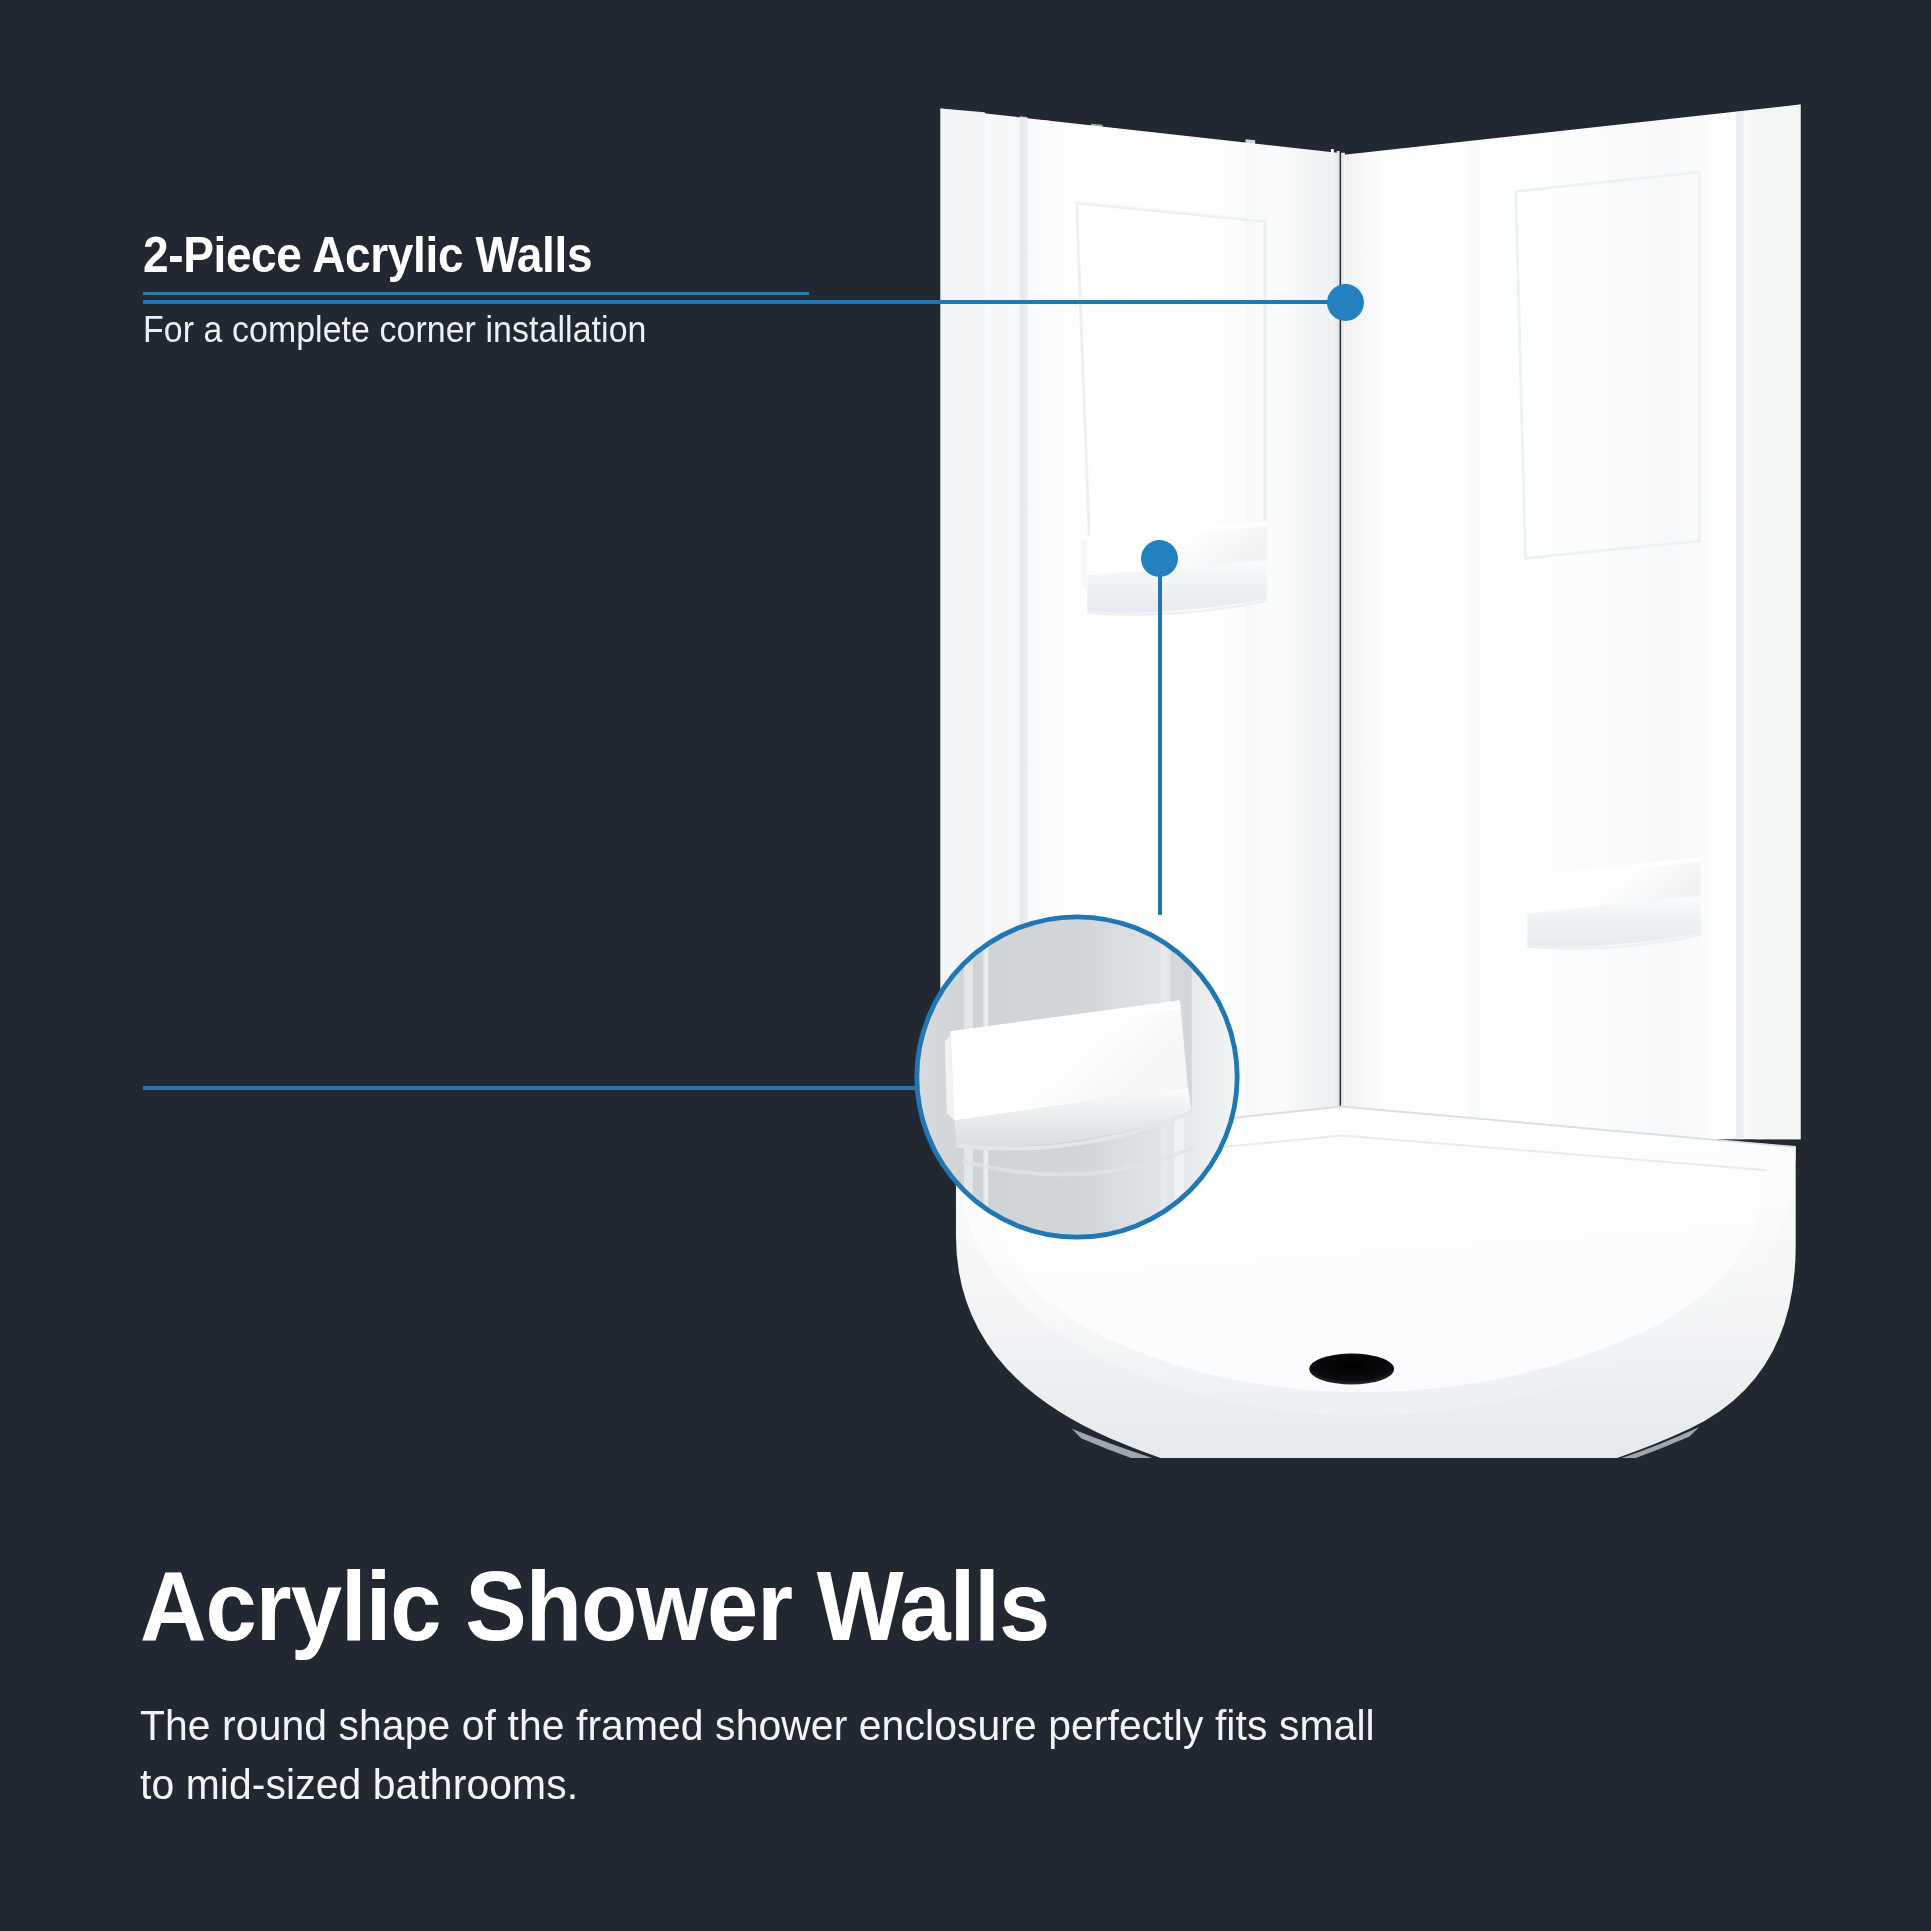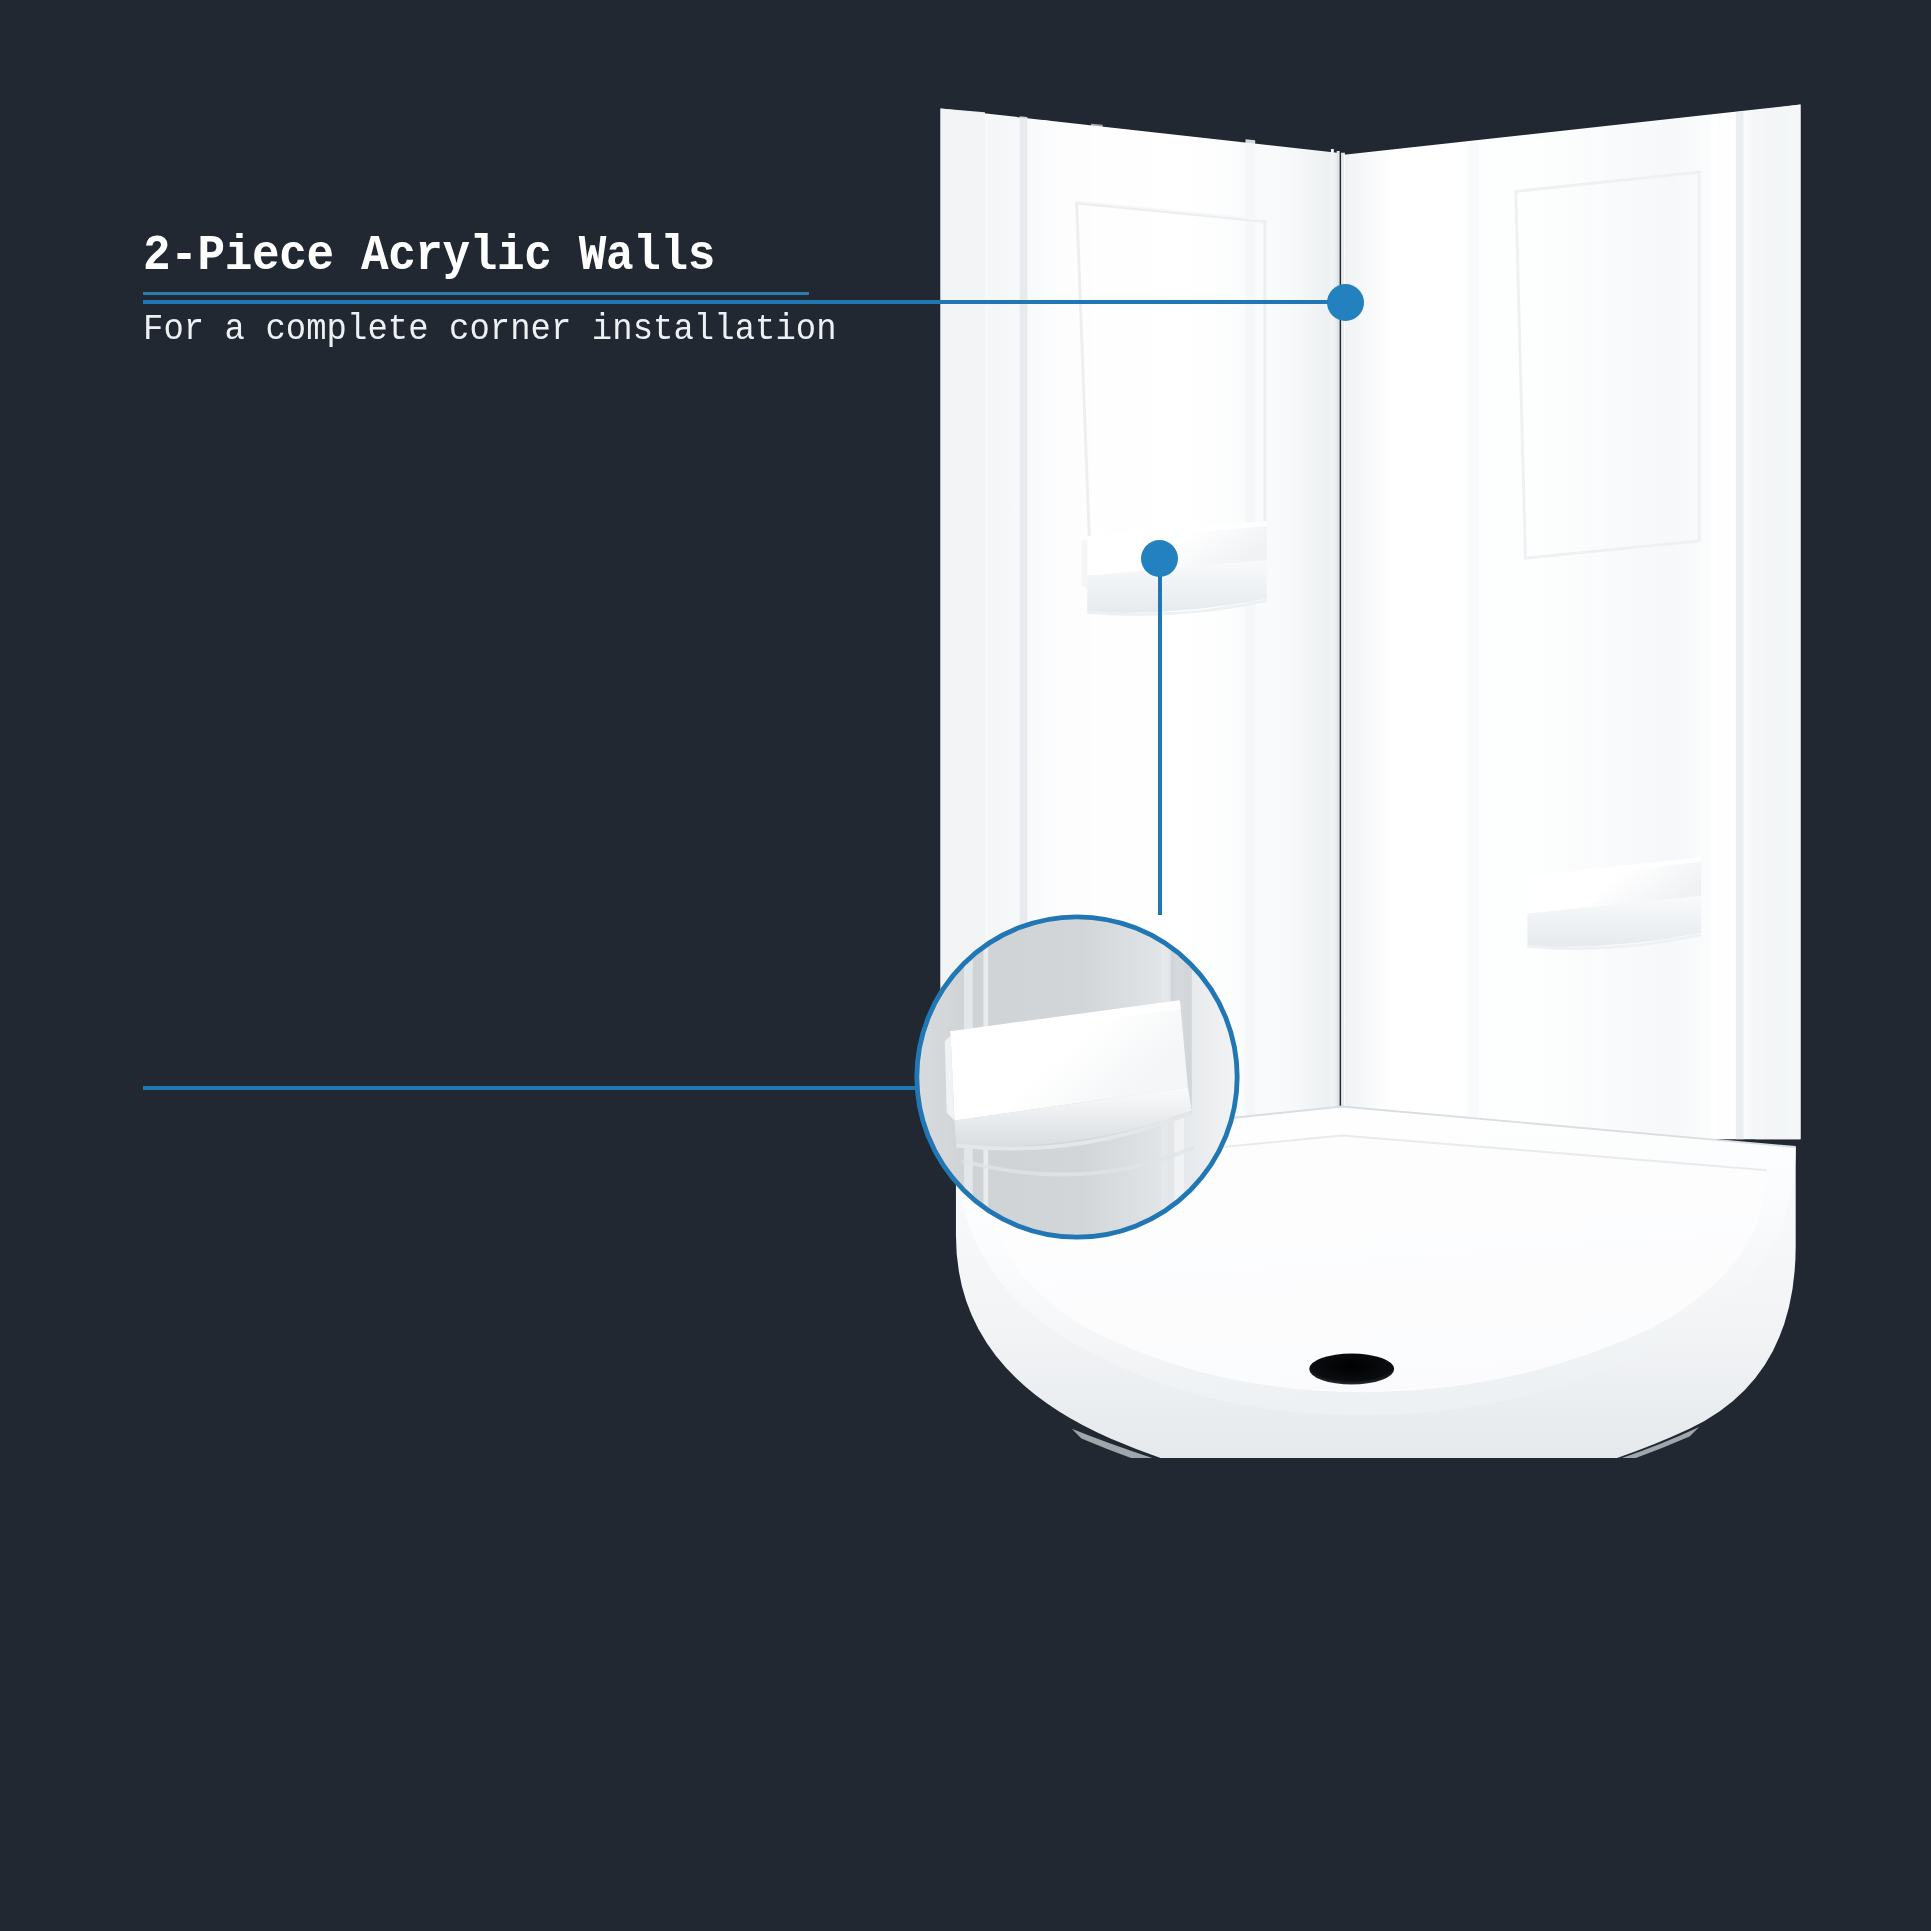--- a/index.html
+++ b/index.html
@@ -13,21 +13,20 @@
     overflow: hidden;
     font-family: "Liberation Sans", sans-serif;
     -webkit-font-smoothing: antialiased;
   }
 
   #stage {
     position: relative;
     width: 1931px;
     height: 1931px;
     background: #212832;
-    font-family: Liberation Mono, monospace;
   }
 
   
   .callout { position: absolute; }
 
   .callout-title {
     font-size: 50px;
     font-weight: 700;
     color: #ffffff;
     letter-spacing: -0.4px;
@@ -282,15 +281,19 @@
     </svg>
   </div>
 
   <div class="callout" id="callout-walls">
     <div class="callout-title">2-Piece Acrylic Walls</div>
     <div class="callout-rule"></div>
     <div class="callout-sub">For a complete corner installation</div>
   </div>
 
 
+  <div id="bottom-block">
+    <div id="bottom-title">Acrylic Shower Walls</div>
+    <div id="bottom-body">The round shape of the framed shower enclosure perfectly fits small to mid-sized bathrooms.</div>
+  </div>
 
 </div>
 
 
 </body></html>

